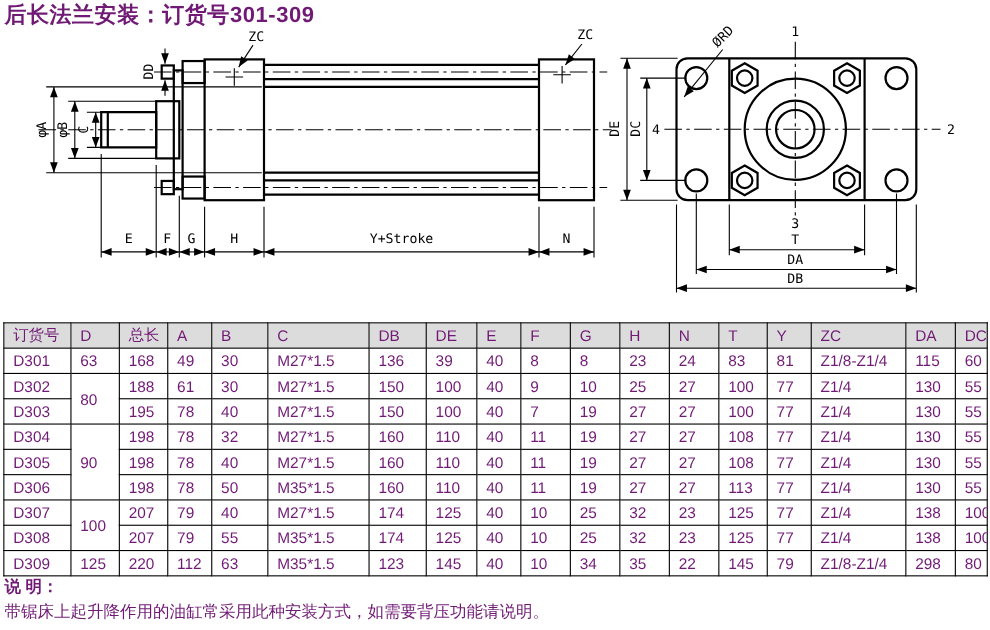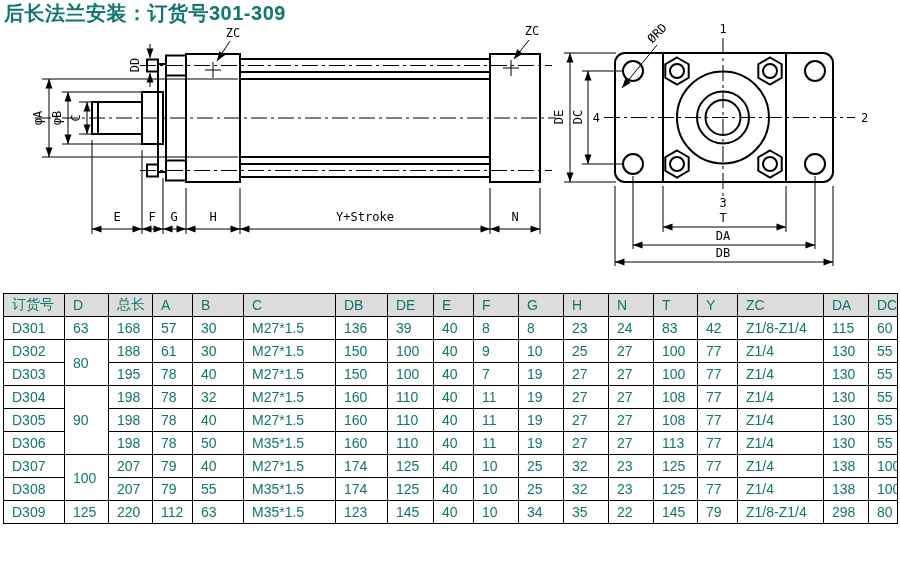--- a/index.html
+++ b/index.html
@@ -1,17 +1,17 @@
 <!DOCTYPE html>
 <html><head>
 <meta charset="utf-8">
 <style>
   html,body{margin:0;padding:0;background:#fff;}
   .page{position:relative;width:900px;height:573px;background:#fff;overflow:hidden;
-        font-family:"Liberation Sans",sans-serif;color:#0f766e;}
+        font-family:"Liberation Sans",sans-serif;color:#701a75;}
   .title{position:absolute;left:4px;top:0px;margin:0;font-size:20px;font-weight:bold;
          letter-spacing:.5px;font-family:"Liberation Sans",sans-serif;}
   .drawing{position:absolute;left:0;top:0;}
   .pt{stroke:#000;stroke-width:2;fill:none;}
   .cl{stroke:#000;stroke-width:1;stroke-dasharray:16 4 3 4;fill:none;}
   .dm{stroke:#000;stroke-width:1;fill:none;}
   .dt{font:12px "DejaVu Sans Mono",monospace;fill:#000;stroke:none;}
   table.spec{position:absolute;left:3px;top:293px;width:894px;border-collapse:collapse;
              table-layout:fixed;font-size:14px;font-family:"Liberation Sans",sans-serif;}
   table.spec th,table.spec td{border:1px solid #000;text-align:left;padding:0 0 0 8px;
@@ -179,32 +179,32 @@
           <th>ZC</th>
           <th>DA</th>
           <th>DC</th>
         </tr>
       </thead>
       <tbody>
         <tr>
           <td>D301</td>
           <td>63</td>
           <td>168</td>
-          <td>57</td>
+          <td>49</td>
           <td>30</td>
           <td>M27*1.5</td>
           <td>136</td>
           <td>39</td>
           <td>40</td>
           <td>8</td>
           <td>8</td>
           <td>23</td>
           <td>24</td>
           <td>83</td>
-          <td>42</td>
+          <td>81</td>
           <td>Z1/8-Z1/4</td>
           <td>115</td>
           <td>60</td>
         </tr>
         <tr>
           <td>D302</td>
           <td rowspan="2">80</td>
           <td>188</td>
           <td>61</td>
           <td>30</td>
@@ -354,14 +354,18 @@
           <td>22</td>
           <td>145</td>
           <td>79</td>
           <td>Z1/8-Z1/4</td>
           <td>298</td>
           <td>80</td>
         </tr>
       </tbody>
     </table>
 
+  <div class="notes">
+    <div class="notes-h">说 明：</div>
+    <div class="notes-b">带锯床上起升降作用的油缸常采用此种安装方式，如需要背压功能请说明。</div>
+  </div>
 
 </div>
 
 </body></html>

